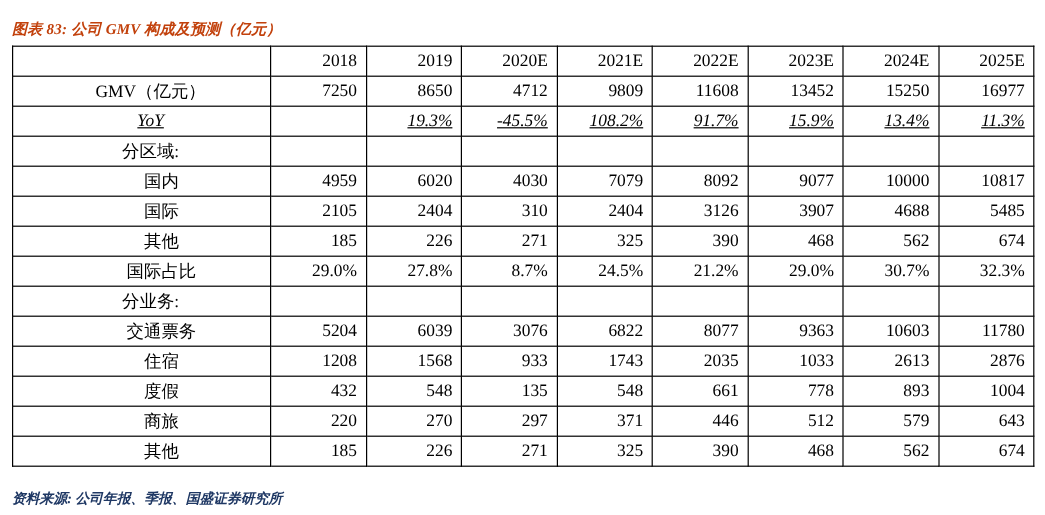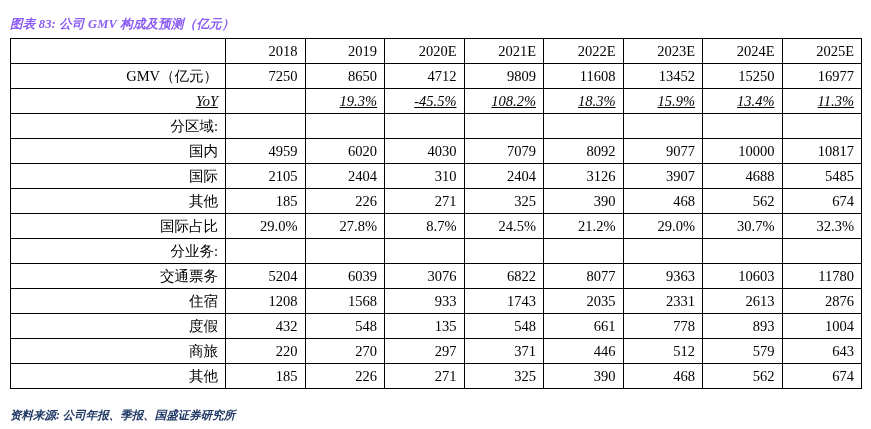--- a/index.html
+++ b/index.html
@@ -21,21 +21,21 @@
     height: 429px;
     box-sizing: border-box;
   }
   .fig-title {
     position: absolute;
     left: 10px;
     top: 16px;
     font-size: 12.5px;
     font-style: italic;
     font-weight: bold;
-    color: #8b5cf6;
+    color: #c2410c;
     white-space: nowrap;
     letter-spacing: 0.2px;
   }
   .table-wrap {
     position: absolute;
     left: 10px;
     top: 38px;
     width: 851px;
   }
   table.gmv {
@@ -55,21 +55,21 @@
     white-space: nowrap;
   }
   table.gmv th {
     text-align: right;
     font-weight: normal;
   }
   td.num {
     text-align: right;
   }
   td.lbl {
-    text-align: right;
+    text-align: center;
   }
   
   .indent1 { padding-left: 22px !important; }
   .indent2 { padding-left: 40px !important; }
   .italic { font-style: italic; text-decoration: underline; }
   .src {
     position: absolute;
     left: 10px;
     top: 408px;
     font-size: 11.5px;
@@ -123,21 +123,21 @@
             <td class="num">13452</td>
             <td class="num">15250</td>
             <td class="num">16977</td>
           </tr>
           <tr>
             <td class="lbl indent1 italic">YoY</td>
             <td class="num italic"></td>
             <td class="num italic">19.3%</td>
             <td class="num italic">-45.5%</td>
             <td class="num italic">108.2%</td>
-            <td class="num italic">18.3%</td>
+            <td class="num italic">91.7%</td>
             <td class="num italic">15.9%</td>
             <td class="num italic">13.4%</td>
             <td class="num italic">11.3%</td>
           </tr>
           <tr>
             <td class="lbl indent1">分区域:</td>
             <td class="num"></td>
             <td class="num"></td>
             <td class="num"></td>
             <td class="num"></td>
@@ -212,21 +212,21 @@
             <td class="num">10603</td>
             <td class="num">11780</td>
           </tr>
           <tr>
             <td class="lbl indent2">住宿</td>
             <td class="num">1208</td>
             <td class="num">1568</td>
             <td class="num">933</td>
             <td class="num">1743</td>
             <td class="num">2035</td>
-            <td class="num">2331</td>
+            <td class="num">1033</td>
             <td class="num">2613</td>
             <td class="num">2876</td>
           </tr>
           <tr>
             <td class="lbl indent2">度假</td>
             <td class="num">432</td>
             <td class="num">548</td>
             <td class="num">135</td>
             <td class="num">548</td>
             <td class="num">661</td>

